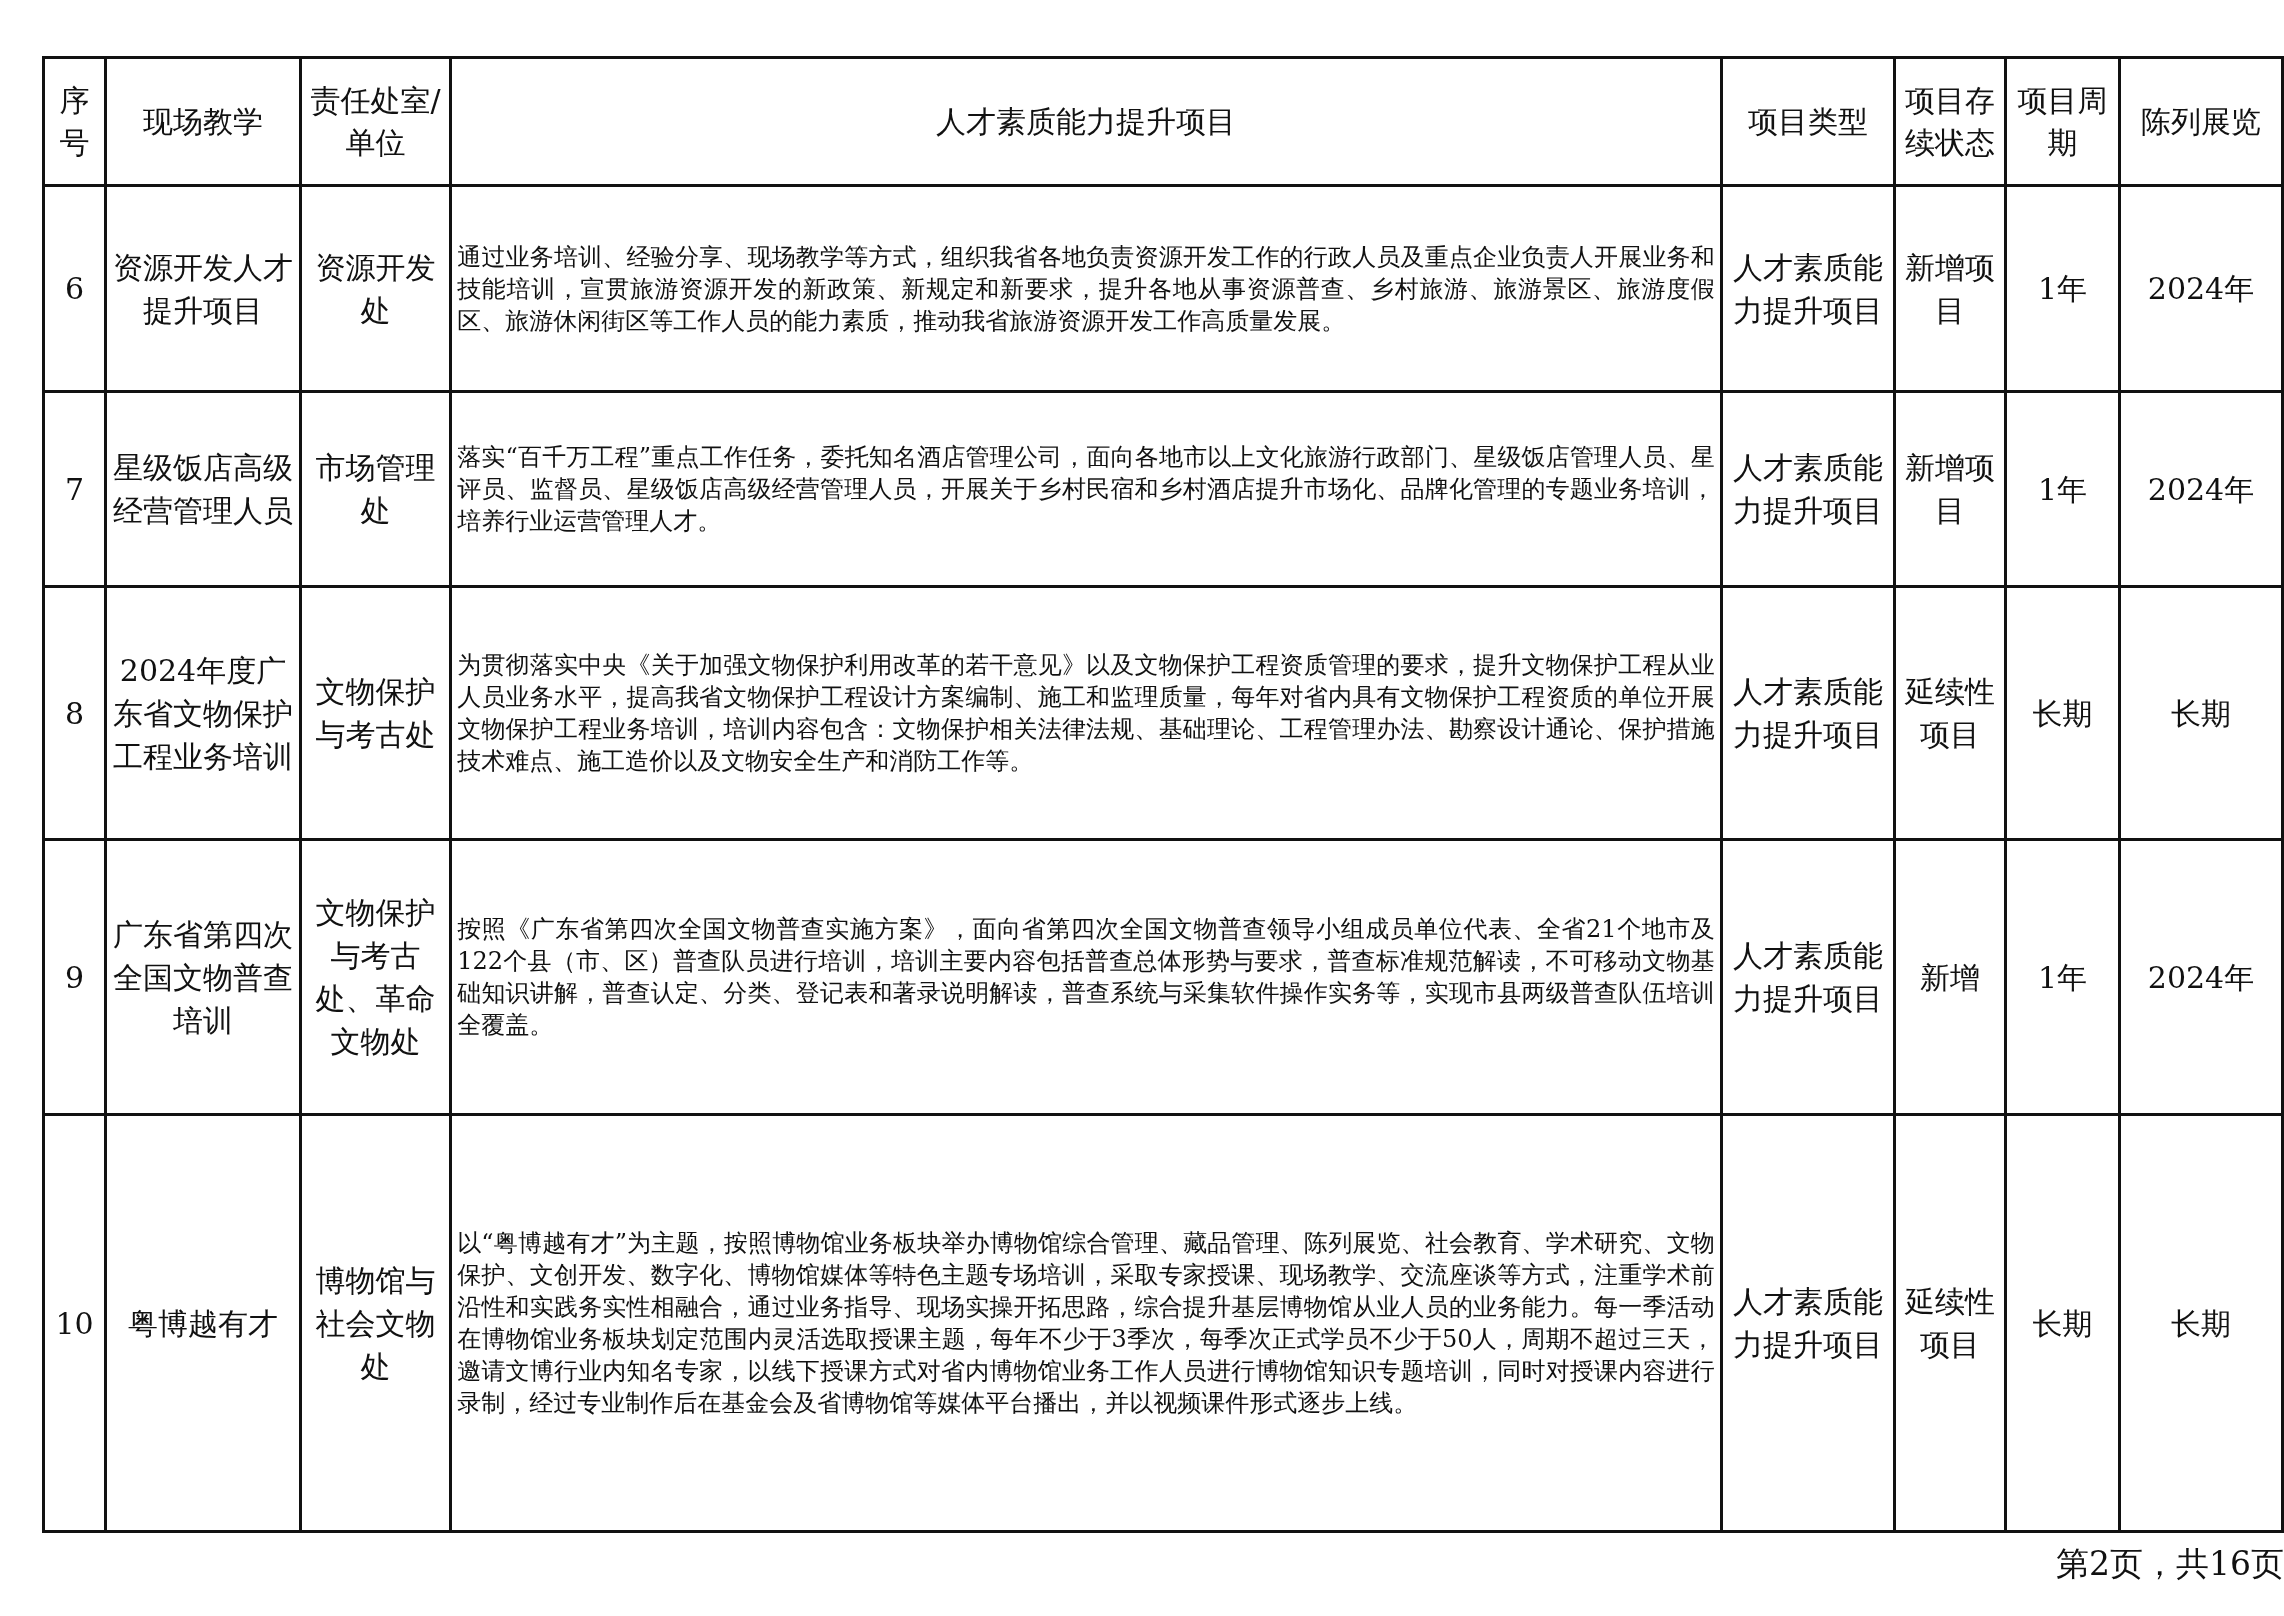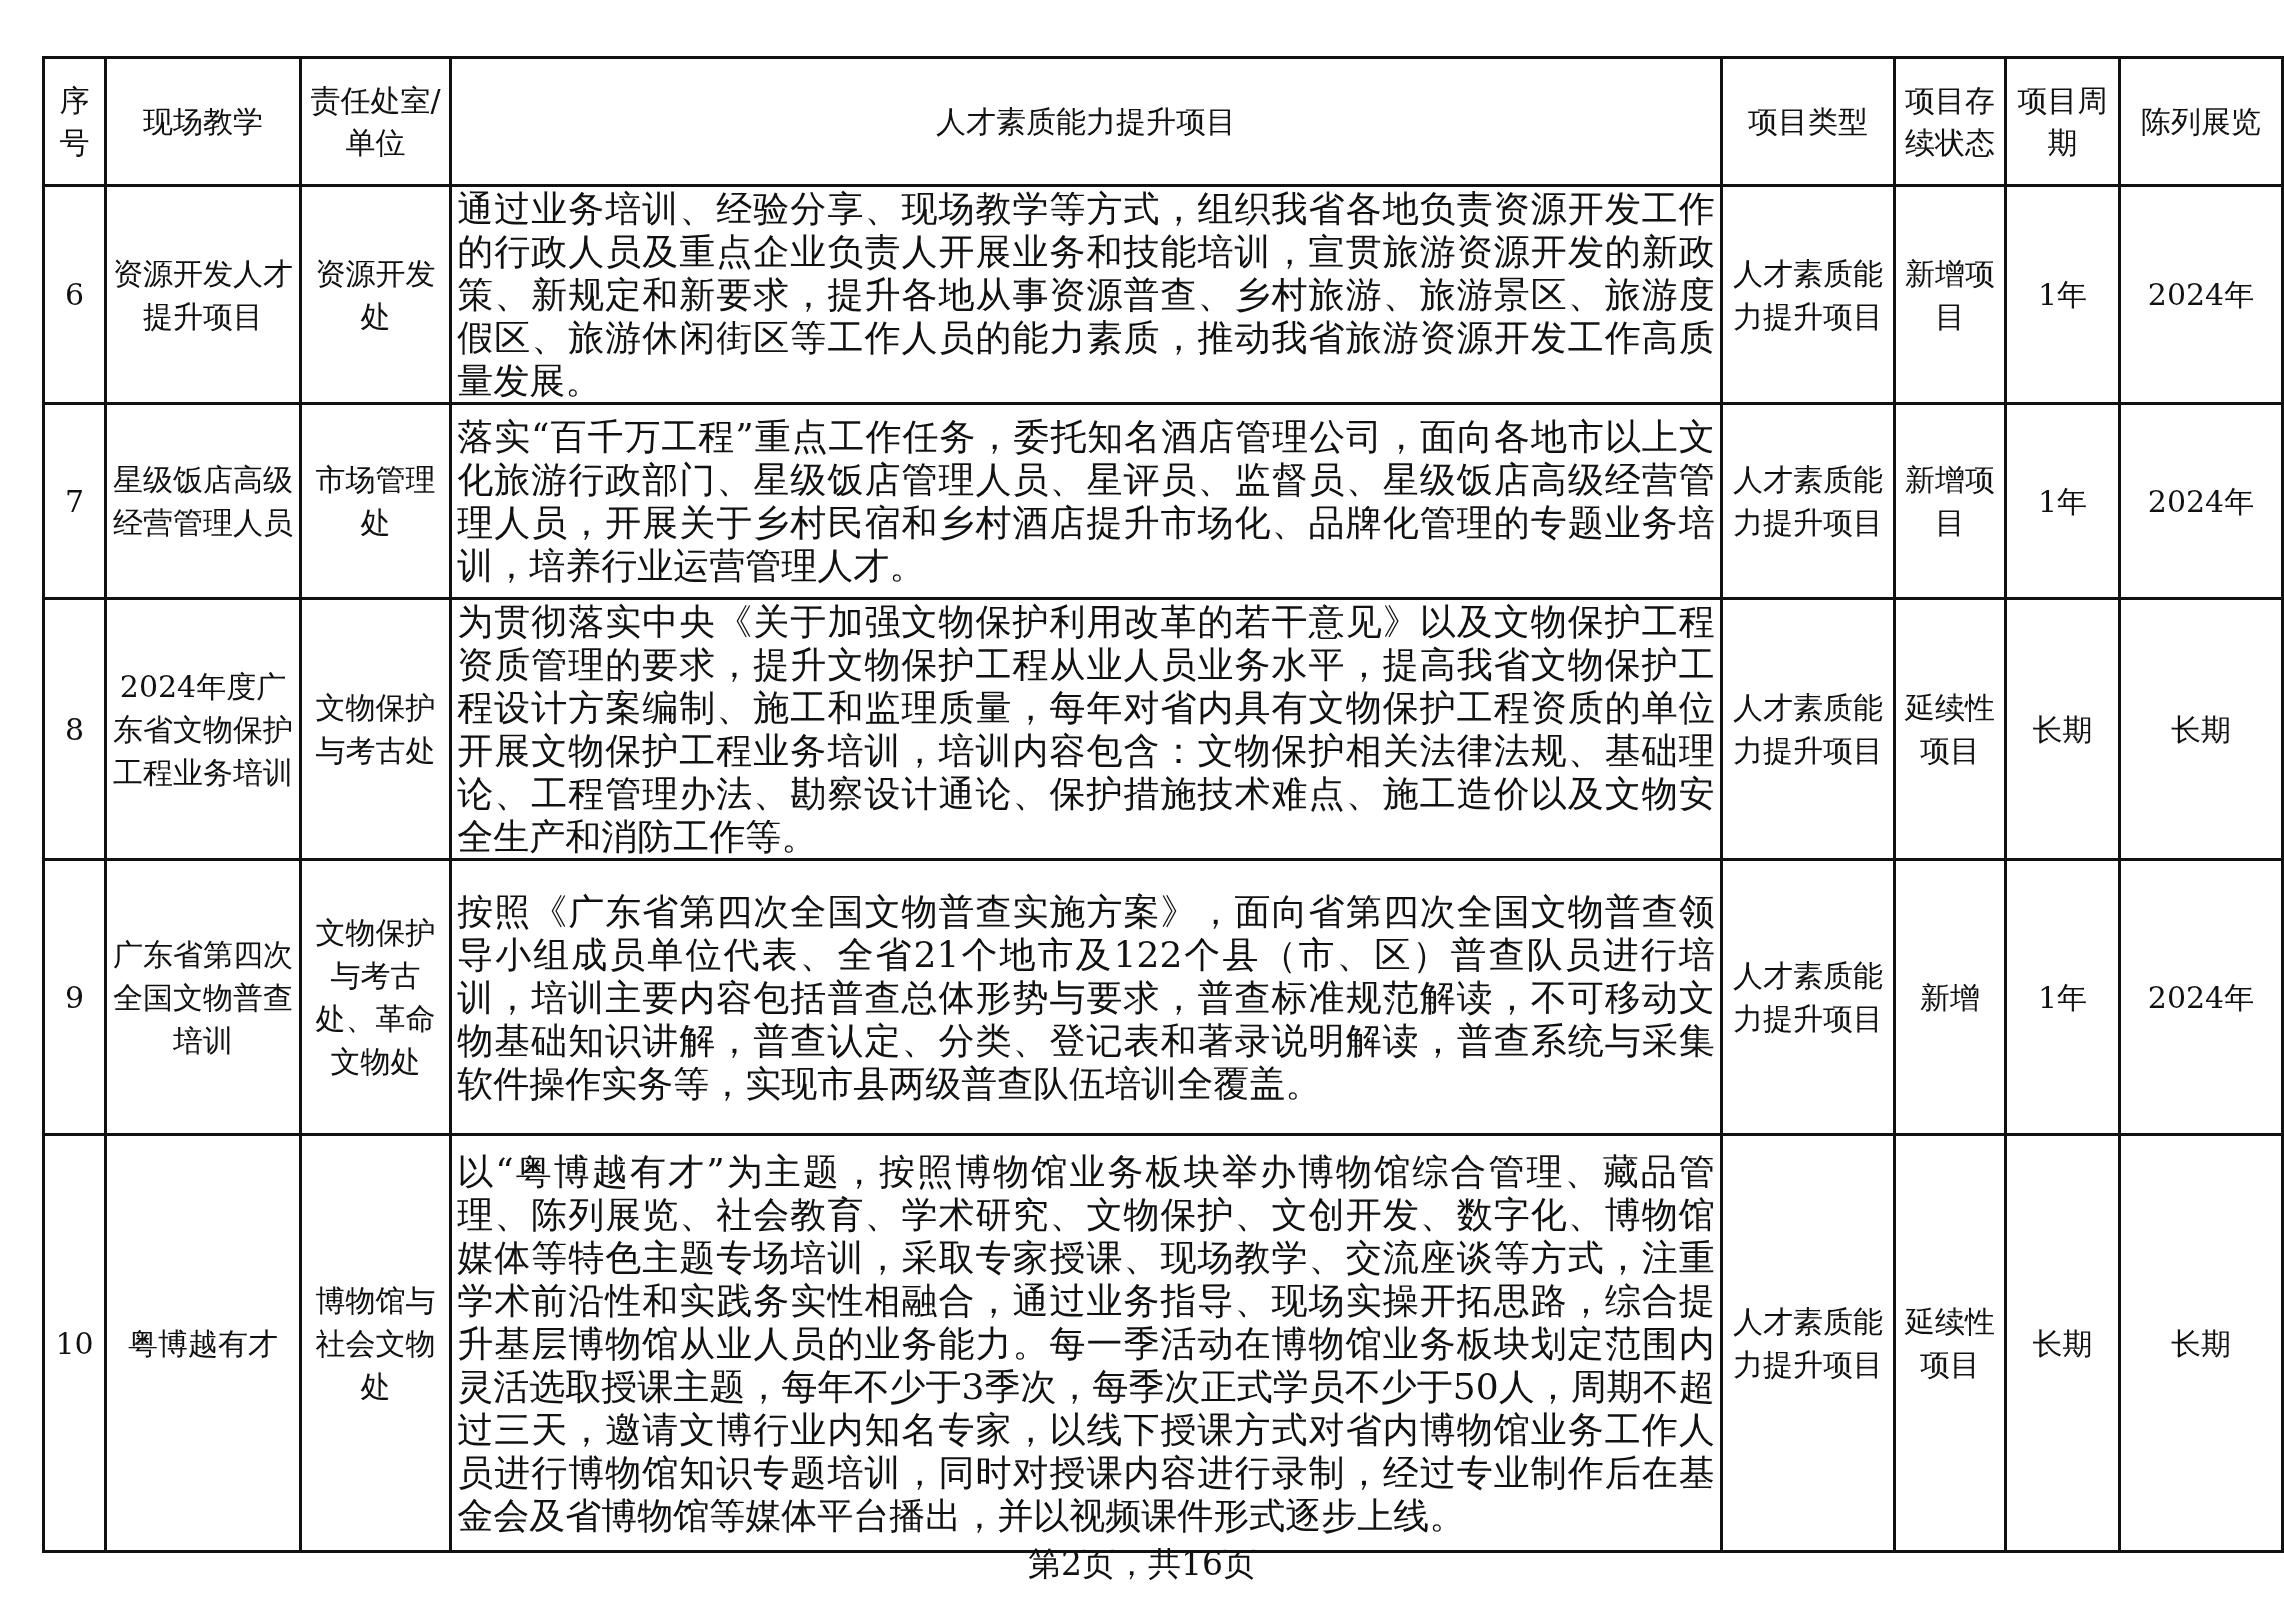--- a/index.html
+++ b/index.html
@@ -13,29 +13,29 @@
     }
     table.main td, table.main th {
       border: 3.3px solid #111; padding: 0 5.2px; vertical-align: middle;
       font-weight: normal;
     }
     th {
       font-family: "DejaVu Sans", "Liberation Sans", sans-serif;
       font-size: 30px; line-height: 42px; text-align: center;
     }
     td { font-size: 30px; line-height: 43px; text-align: center; }
-    td.content { text-align: justify; padding: 0 14.3px; font-size: 36px; line-height: 43px; }
+    td.content { text-align: justify; padding: 0 14.3px; font-size: 24px; line-height: 32px; }
     tr.hdr { height: 128px; }
     tr.r6 { height: 206px; }
     tr.r7 { height: 195px; }
     tr.r8 { height: 253px; }
     tr.r9 { height: 275px; }
     tr.r10 { height: 417px; }
     .footer {
-      position: absolute; left: 0; width: 2284px; top: 1542px; text-align: center;
+      position: absolute; left: 0; width: 2284px; top: 1542px; text-align: right;
       font-size: 33px; font-family: "DejaVu Serif", "Liberation Serif", serif;
     }
   </style>
 </head>
 <body>
 
 <table class="main">
   <colgroup>
     <col style="width:62px">
     <col style="width:195px">

